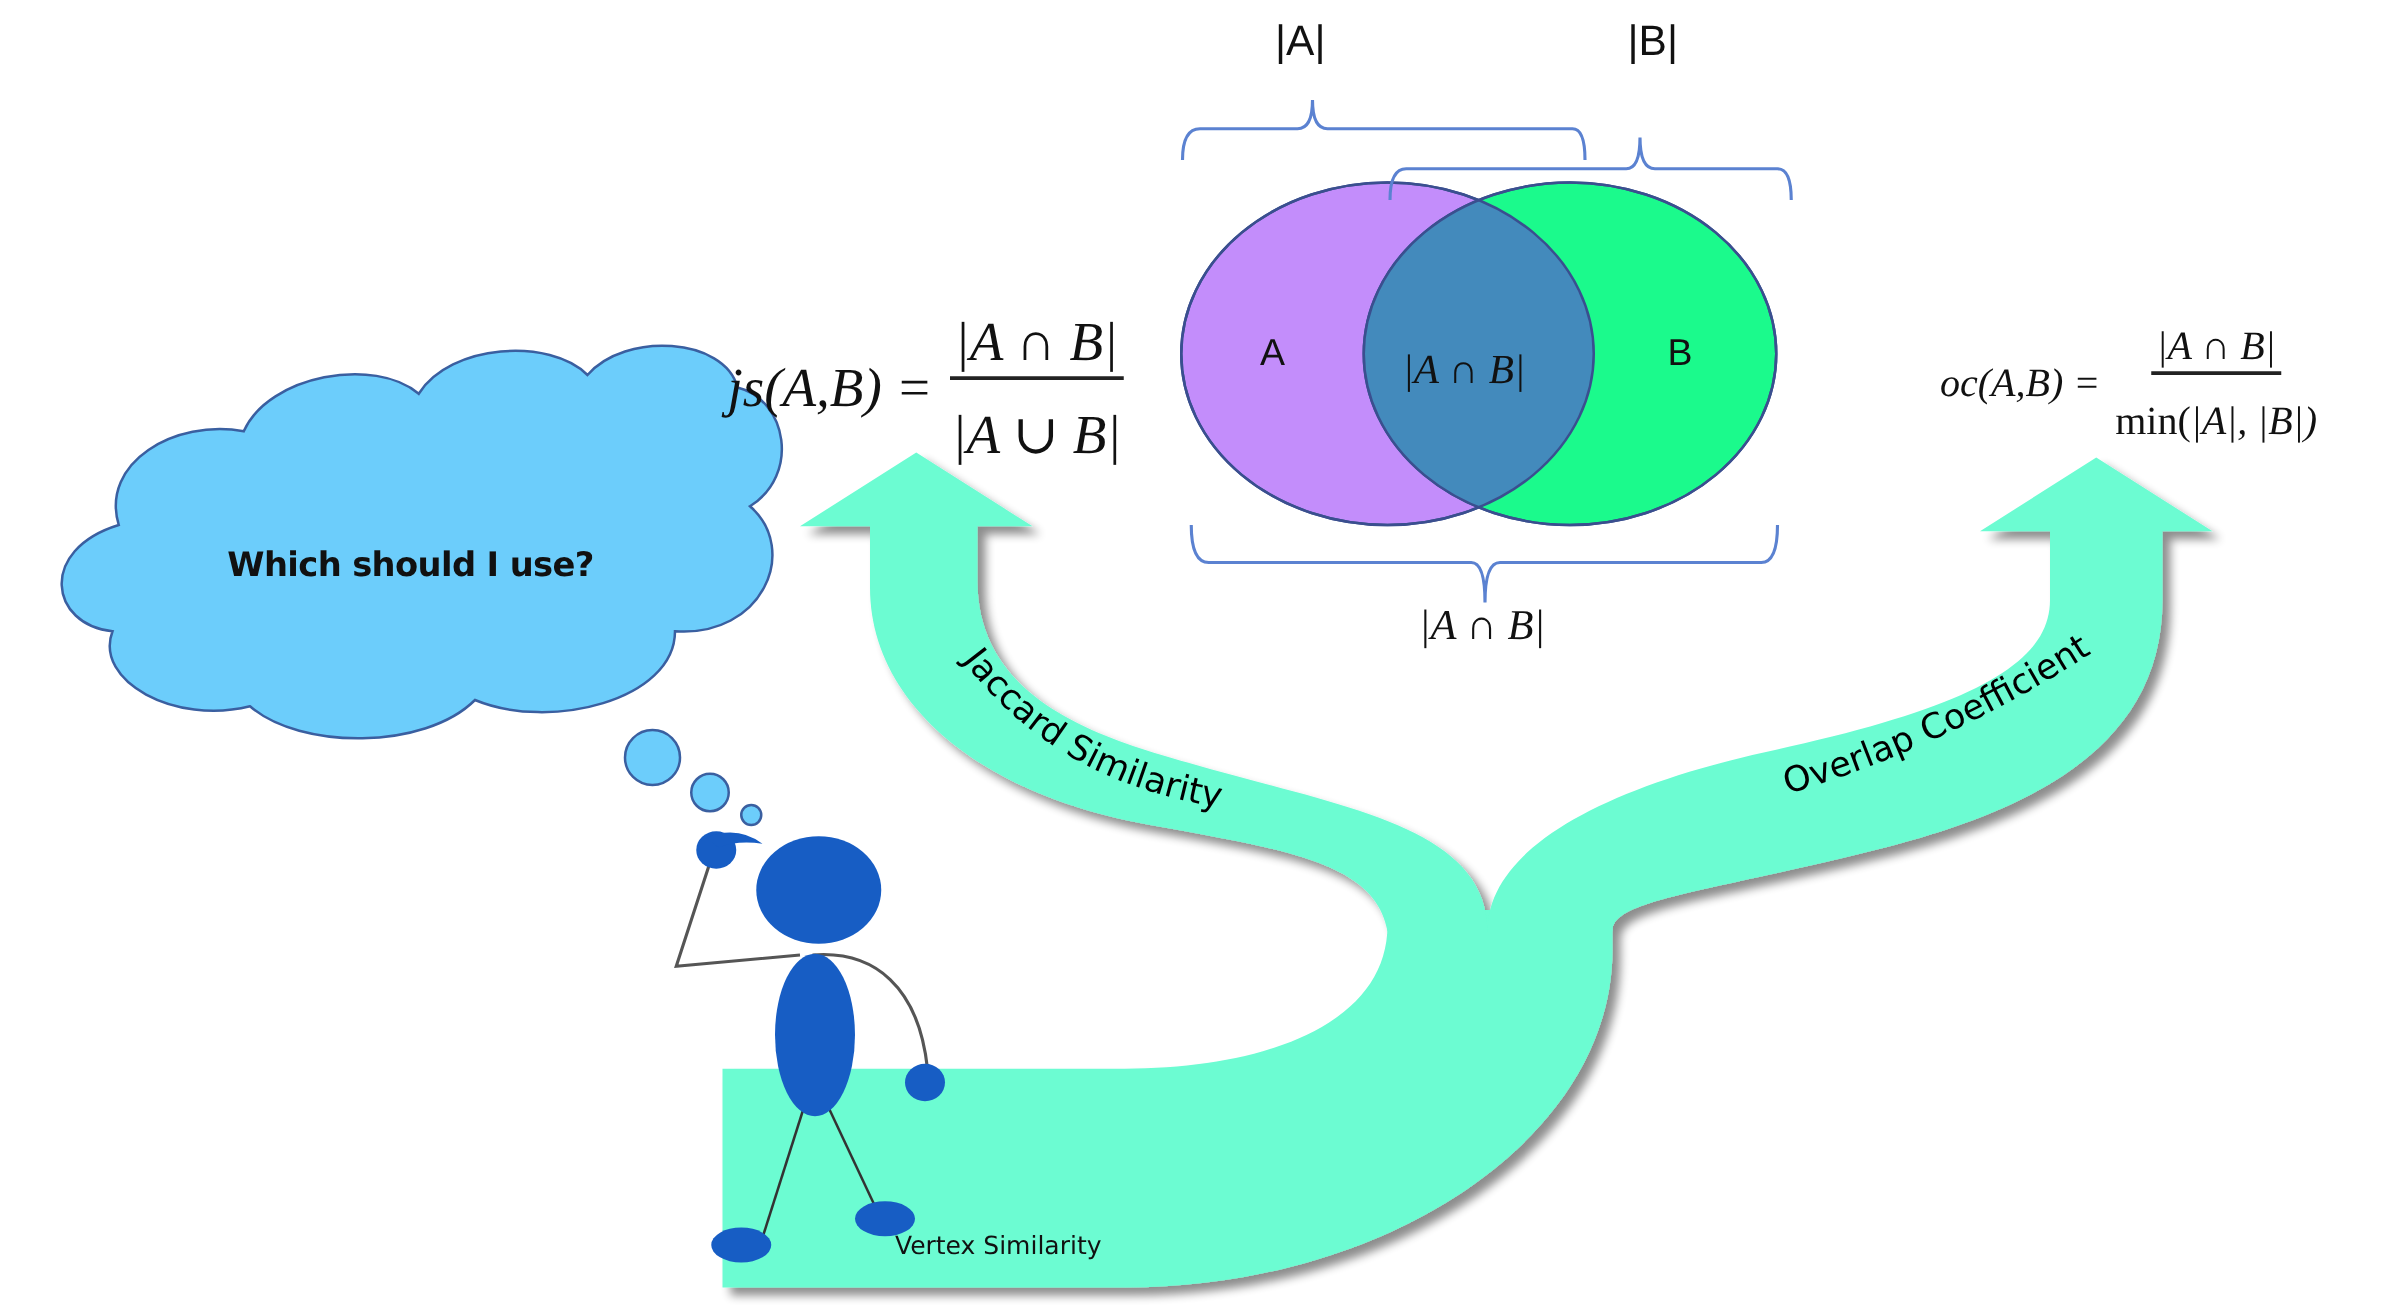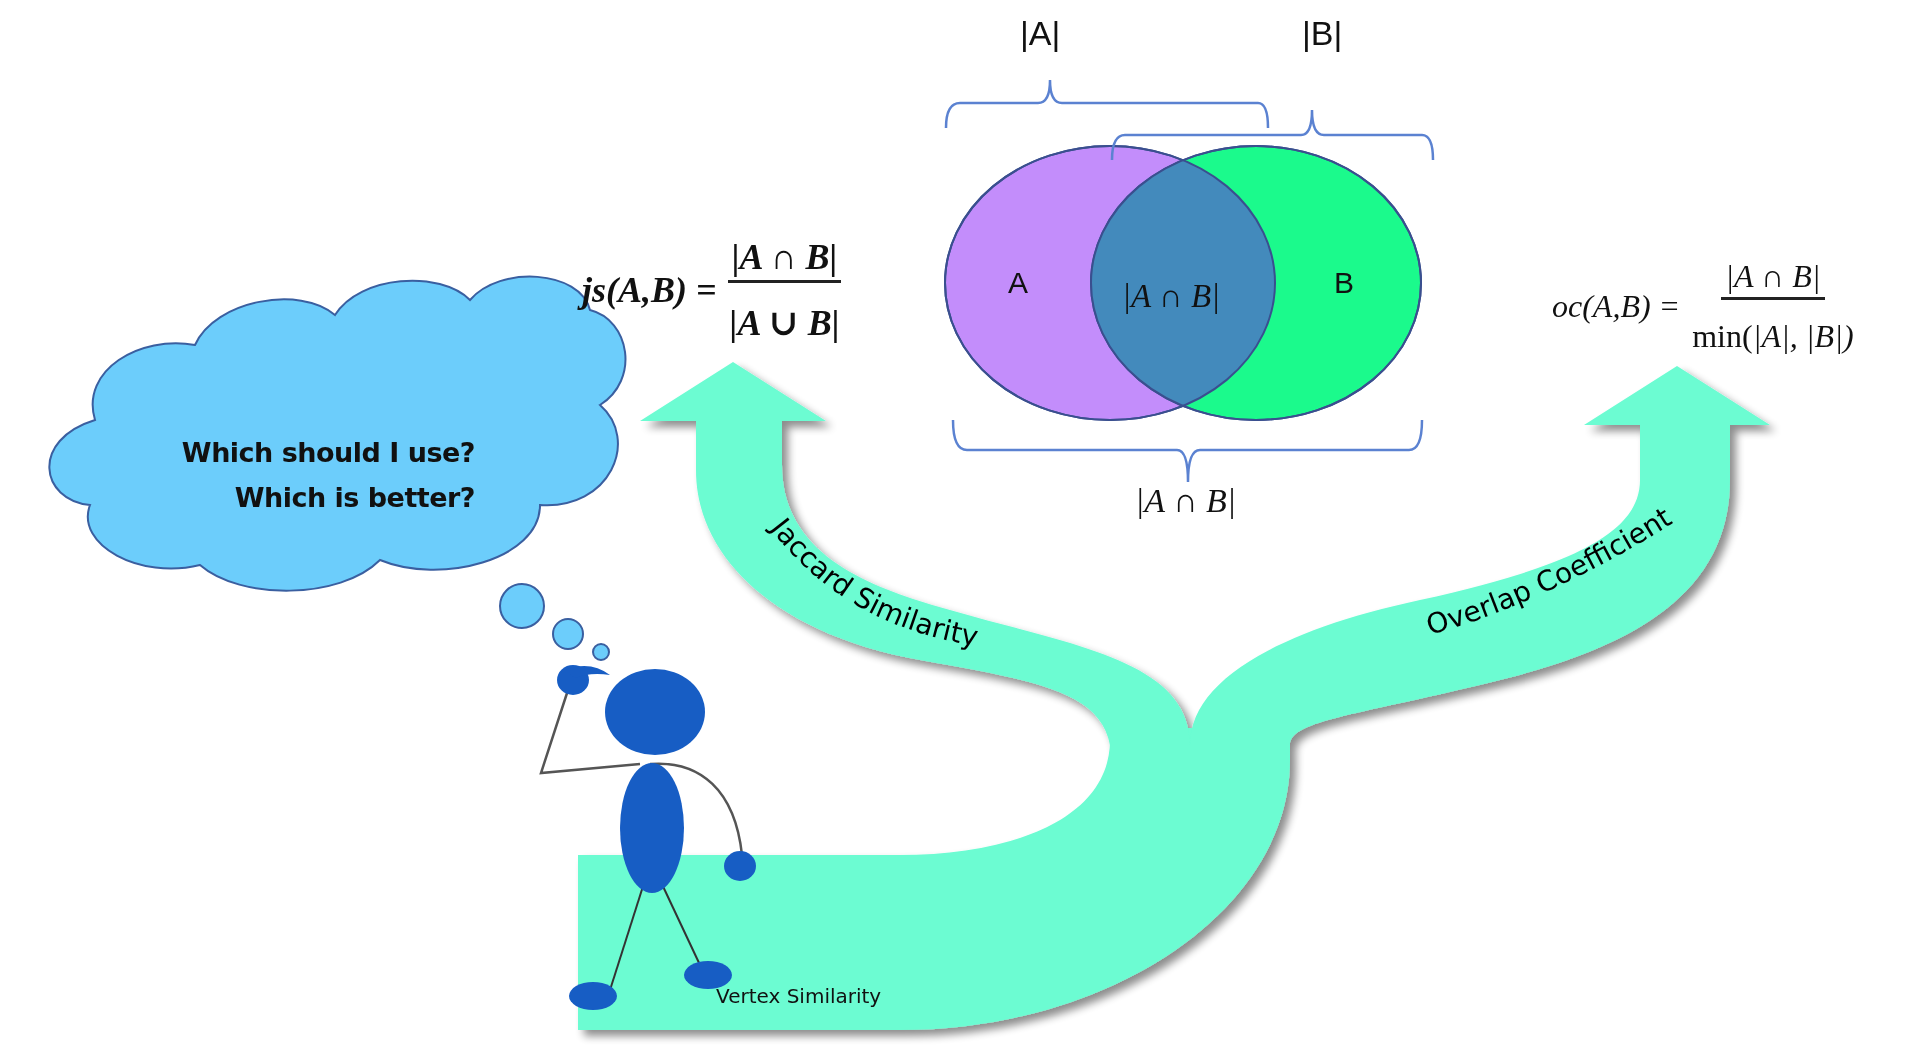--- a/index.html
+++ b/index.html
@@ -101,34 +101,33 @@
 
 <div class="lbl sans" style="left:1020px; top:14px; font-size:34px;">|A|</div>
 <div class="lbl sans" style="left:1302px; top:14px; font-size:34px;">|B|</div>
 
 <div class="lbl sans" style="left:1008px; top:266px; font-size:30px;">A</div>
 <div class="lbl sans" style="left:1334px; top:266px; font-size:30px;">B</div>
 <div class="lbl math" style="left:1122px; top:278px; font-size:33px;">|A ∩ B|</div>
 
 <div class="lbl math" style="left:1135px; top:482px; font-size:34px;">|A ∩ B|</div>
 
-<div class="lbl math" style="left:582px; top:236px; font-size:36px;font-weight:bold;">
+<div class="lbl math" style="left:582px; top:248px; font-size:44px;">
   <span style="vertical-align:middle;">js(A,B) =</span>
   <span class="frac">
     <span class="num">|A ∩ B|</span>
     <span class="den">|A ∪ B|</span>
   </span>
 </div>
 
 <div class="lbl math" style="left:1552px; top:258px; font-size:32px;">
   <span style="vertical-align:middle;">oc(A,B) =</span>
   <span class="frac">
     <span class="num">|A ∩ B|</span>
     <span class="den"><span class="upright">min(</span><span>|A|, |B|)</span></span>
   </span>
 </div>
 
 <div class="lbl cloud-text" style="left:125px; top:430px; width:350px;">
   <div>Which should I use?</div>
-  <div>Which is better?</div>
 </div>
 
 <div class="lbl branch-text" style="left:716px; top:984px; font-size:20px;">Vertex Similarity</div>
 
 </body></html>

